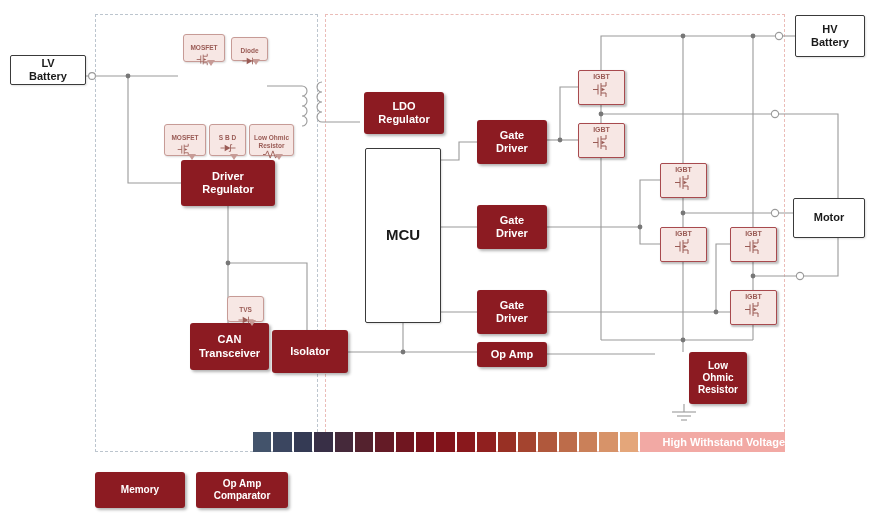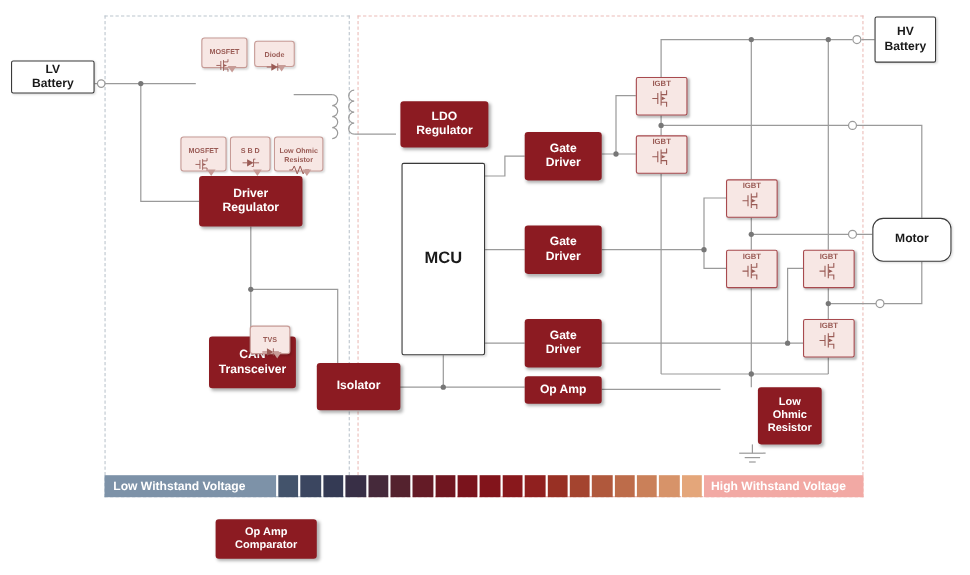--- a/index.html
+++ b/index.html
@@ -29,21 +29,21 @@
   .csym { stroke:currentColor; fill:none; stroke-width:1; }
   .cfill { fill:currentColor; stroke:none; }
 
   .igbt { position:absolute; background:var(--chip-bg,#f7e7e4); border:1.3px solid var(--igbt-border,#a84a4e);
           border-radius:2px; color:var(--chip-text,#9a5b55); font-size:7px; font-weight:bold;
           text-align:center; padding-top:2px; box-shadow:1.5px 1.5px 2px rgba(0,0,0,.25); z-index:3; }
 
   .bar { position:absolute; height:20px; display:flex; align-items:center;
          color:#fff; font-size:11px; font-weight:bold; z-index:3; }
   .bar.low  { background:var(--low-bar,#7d92a8); padding-left:8px; }
-  .bar.high { background:var(--high-bar,#f2a9a4); justify-content:flex-end; padding-right:16px; }
+  .bar.high { background:var(--high-bar,#f2a9a4); justify-content:flex-end; padding-right:0; }
   .segs { position:absolute; display:flex; gap:2px; z-index:3; }
   .seg { flex:1; }
 
   .legend { font-size:10px; line-height:1.2; }
 </style>
 </head>
 <body>
 
 <div class="stage">
 
@@ -129,41 +129,41 @@
     </g>
   </svg>
 
   <div class="box white" style="left:10px; top:55px; width:76px; height:30px;">
     <span>LV
 Battery</span>
   </div>
   <div class="box white" style="left:365px; top:148px; width:76px; height:175px; font-size:15px;">
     <span>MCU</span>
   </div>
-  <div class="box white" style="left:795px; top:15px; width:56px; height:42px;">
+  <div class="box white" style="left:795px; top:15px; width:70px; height:42px;">
     <span>HV
 Battery</span>
   </div>
-  <div class="box white" style="left:793px; top:198px; width:72px; height:40px;border-radius:10px;">
+  <div class="box white" style="left:793px; top:198px; width:72px; height:40px;">
     <span>Motor</span>
   </div>
 
   <div class="box red" style="left:364px; top:92px; width:80px; height:42px;">
     <span>LDO
 Regulator</span>
   </div>
   <div class="box red" style="left:181px; top:160px; width:94px; height:46px;">
     <span>Driver
 Regulator</span>
   </div>
-  <div class="box red" style="left:190px; top:306px; width:79px; height:47px;">
+  <div class="box red" style="left:190px; top:323px; width:79px; height:47px;">
     <span>CAN
 Transceiver</span>
   </div>
-  <div class="box red" style="left:272px; top:330px; width:76px; height:43px;margin-left:16px;">
+  <div class="box red" style="left:272px; top:330px; width:76px; height:43px;">
     <span>Isolator</span>
   </div>
   <div class="box red" style="left:477px; top:120px; width:70px; height:44px;">
     <span>Gate
 Driver</span>
   </div>
   <div class="box red" style="left:477px; top:205px; width:70px; height:44px;">
     <span>Gate
 Driver</span>
   </div>
@@ -259,23 +259,20 @@
       </svg>
   </div>
   <div class="chip" style="left:227px; top:296px; width:37px; height:26px;">
     <span>TVS</span>
     <svg class="sym" width="18" height="10" viewBox="0 0 20 12">
         <path class="csym" d="M1,6 H6 M13,6 H19 M13,2 V10"></path>
         <path class="cfill" d="M6,2 L13,6 L6,10 Z"></path>
       </svg>
   </div>
 
-  <div class="bar low" style="left:95px; top:432px; width:156px;">
-    <span>Low Withstand Voltage</span>
-  </div>
   <div class="segs" style="left:253px; top:432px; width:385px; height:20px;">
       <div class="seg" style="background: rgb(67, 83, 107);"></div>
       <div class="seg" style="background: rgb(59, 70, 96);"></div>
       <div class="seg" style="background: rgb(52, 58, 84);"></div>
       <div class="seg" style="background: rgb(56, 47, 70);"></div>
       <div class="seg" style="background: rgb(69, 41, 58);"></div>
       <div class="seg" style="background: rgb(84, 34, 46);"></div>
       <div class="seg" style="background: rgb(100, 27, 38);"></div>
       <div class="seg" style="background: rgb(112, 22, 32);"></div>
       <div class="seg" style="background: rgb(122, 19, 28);"></div>
@@ -287,18 +284,21 @@
       <div class="seg" style="background: rgb(176, 88, 60);"></div>
       <div class="seg" style="background: rgb(189, 108, 74);"></div>
       <div class="seg" style="background: rgb(202, 128, 89);"></div>
       <div class="seg" style="background: rgb(215, 147, 105);"></div>
       <div class="seg" style="background: rgb(228, 166, 122);"></div>
     </div>
   <div class="bar high" style="left:640px; top:432px; width:145px;">
     <span>High Withstand Voltage</span>
   </div>
 
+  <div class="box red legend" style="left:95px; top:472px; width:90px; height:36px;">
+    <span>Memory</span>
+  </div>
   <div class="box red legend" style="left:196px; top:472px; width:92px; height:36px;">
     <span>Op Amp
 Comparator</span>
   </div>
 
 </div>
 
 </body></html>

